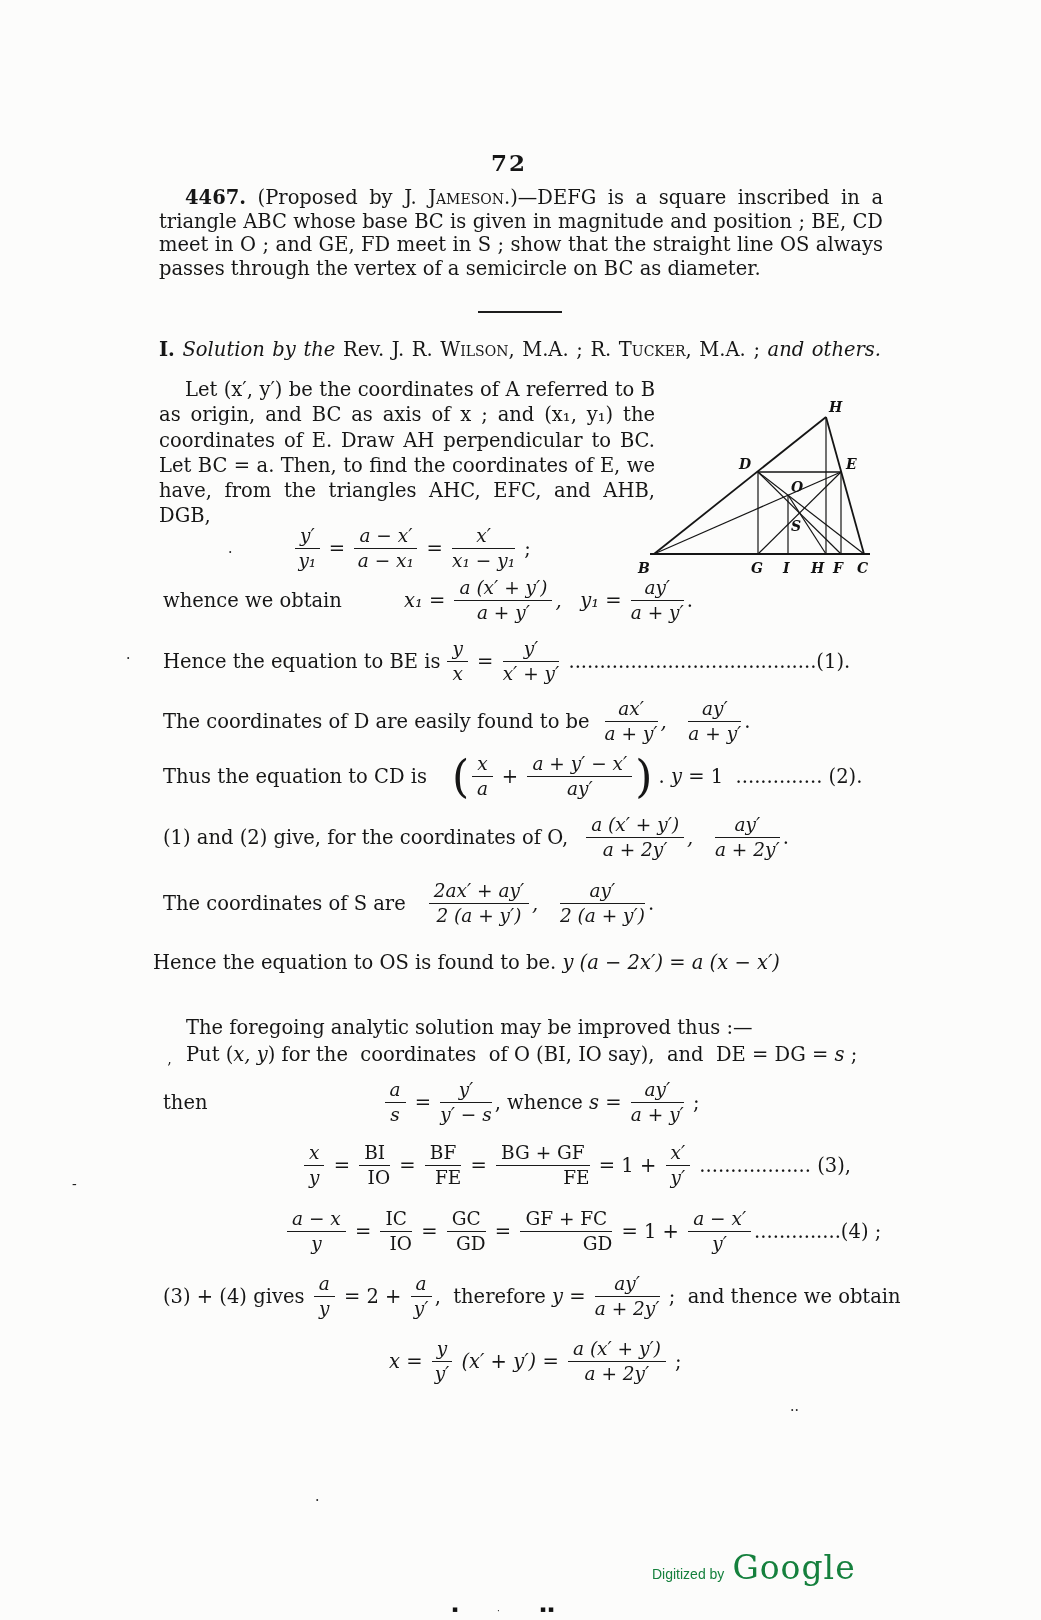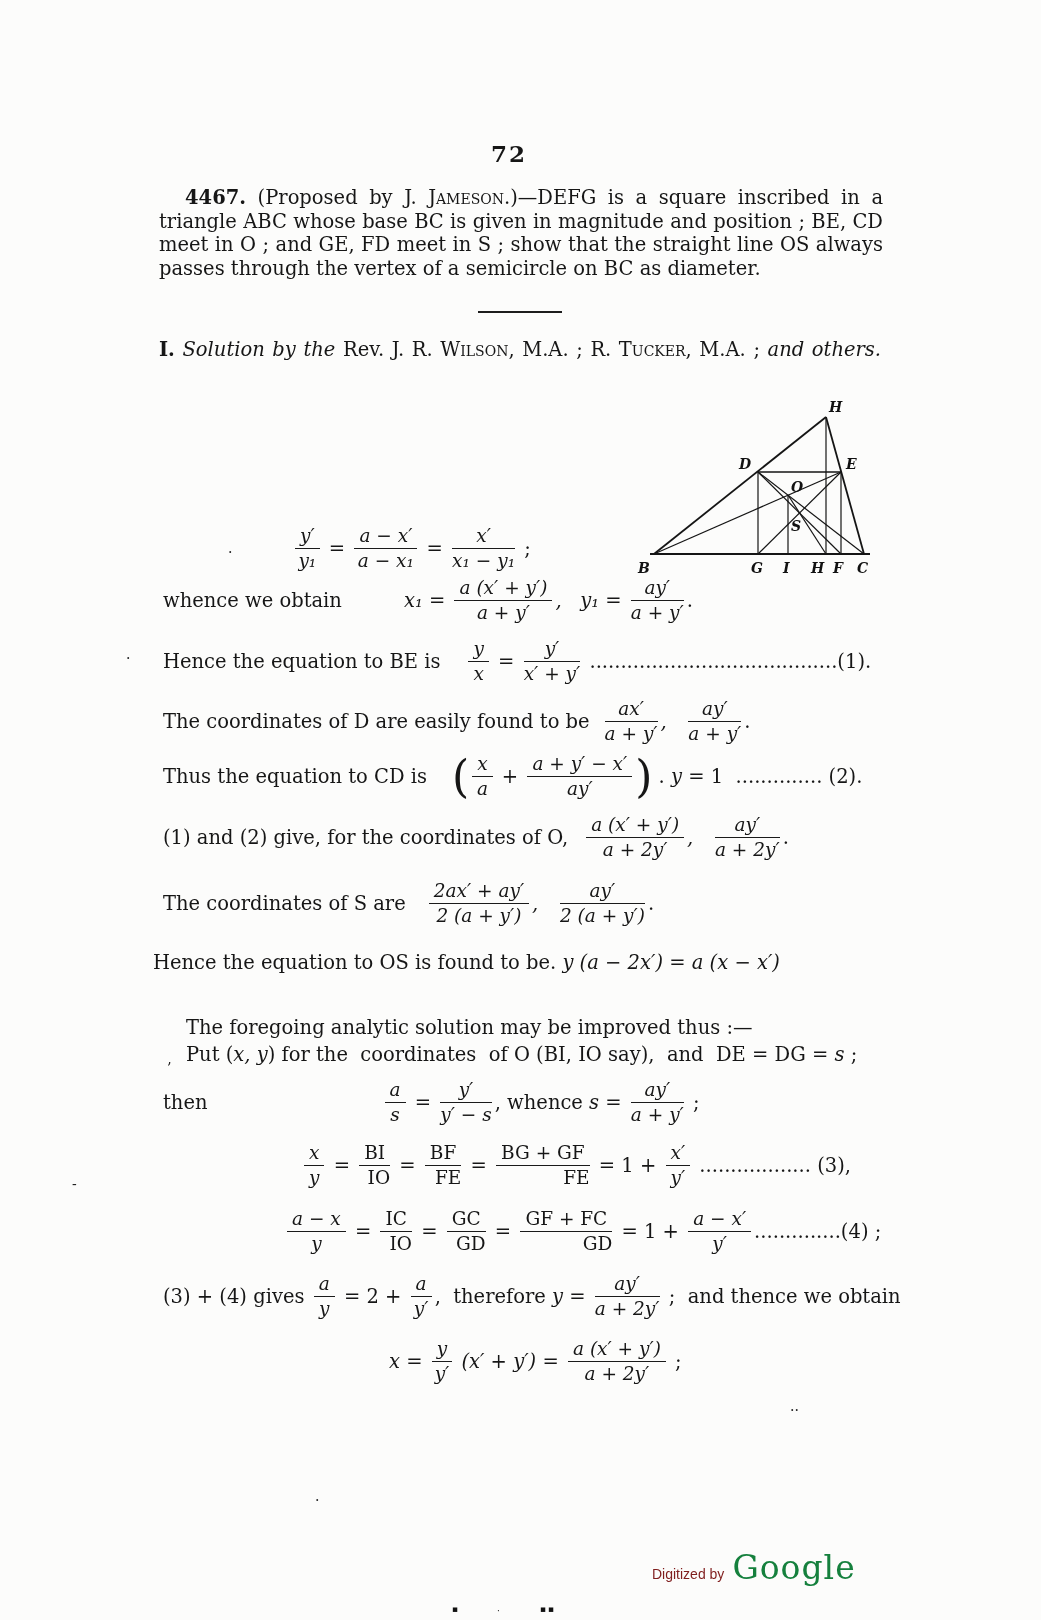--- a/index.html
+++ b/index.html
@@ -21,41 +21,42 @@
         margin:0 3px;font-style:italic;font-size:18.5px;line-height:1.18;}
   .frac.rm{font-style:normal;text-align:right;}
   .frac .num{display:block;border-bottom:1.4px solid #1a1a1a;padding:0 5px 1px;}
   .frac .den{display:block;padding-top:1px;}
   .mi{font-style:italic;}
   .mt{font-style:normal;}
   .big{font-size:44px;font-weight:normal;line-height:0.9;}
   .art{color:#222;font-size:14px;}
   .cutmark{color:#111;font-size:9px;letter-spacing:2px;}
   .wm{display:flex;align-items:baseline;color:#b9b9b9;}
-  .wm .pre{font-family:"Liberation Sans",sans-serif;font-size:14px;margin-right:8px;color:#7f1d1d;}
+  .wm .pre{font-family:"Liberation Sans",sans-serif;font-size:14px;margin-right:8px;color:#15803d;}
   .wm .logo{font-size:33px;letter-spacing:1px;color:#15803d;}
   svg text{font-family:"DejaVu Serif",serif;font-style:italic;font-weight:bold;font-size:14px;fill:#111;}
 </style>
 </head>
 <body>
 
 <div class="page">
 
-  <div class="abs pageno" style="left:491px;top:140px;">72</div>
+  <div class="abs pageno" style="left:491px;top:149px;">72</div>
 
   <p class="abs para" style="left:159px;top:186px;width:724px;margin:0;">
     <span class="bold">4467.</span><span>&nbsp;(Proposed by J. </span><span class="sc">Jameson</span><span>.)—</span><span>DEFG is a square inscribed in a triangle ABC whose base BC is given in magnitude and position ; BE, CD meet in O ; and GE, FD meet in S ; show that the straight line OS always passes through the vertex of a semicircle on BC as diameter.</span>
   </p>
 
   <div class="abs divider" style="left:478px;top:311px;"></div>
 
   <p class="abs byline" style="left:159px;top:338px;margin:0;">
     <span class="bold">I.</span><span class="it"> Solution by the </span><span>Rev. J. R. </span><span class="sc">Wilson</span><span>, M.A. ; </span><span>R. </span><span class="sc">Tucker</span><span>, M.A. ; </span><span class="it">and others.</span>
   </p>
 
+  <p class="abs intro" style="left:159px;top:377px;margin:0;">Let (x′, y′) be the coordinates of A referred to B as origin, and BC as axis of x ; and (x₁, y₁) the coordinates of E.  Draw AH perpendicular to BC.  Let BC = a.  Then, to find the coordinates of E, we have, from the triangles AHC, EFC, and AHB, DGB,</p>
 
   <svg class="abs" style="left:612px;top:372px;" width="300" height="210" viewBox="0 0 300 210">
     <g stroke="#151515" fill="none">
       <line x1="38" y1="182" x2="258" y2="182" stroke-width="2.2"></line>
       <line x1="42" y1="182" x2="214" y2="45" stroke-width="1.8"></line>
       <line x1="214" y1="45" x2="252" y2="182" stroke-width="1.8"></line>
       <line x1="214" y1="45" x2="214" y2="182" stroke-width="1.2"></line>
       <line x1="146" y1="100" x2="229" y2="100" stroke-width="1.6"></line>
       <line x1="146" y1="100" x2="146" y2="182" stroke-width="1.2"></line>
       <line x1="229" y1="100" x2="229" y2="182" stroke-width="1.2"></line>
@@ -80,21 +81,21 @@
   </svg>
 
   <div class="abs eqrow" style="left:292px;top:525px;"><span class="frac"><span class="num">y′</span><span class="den">y₁</span></span><span class="mt">&nbsp;=&nbsp;</span><span class="frac"><span class="num">a − x′</span><span class="den">a − x₁</span></span><span class="mt">&nbsp;=&nbsp;</span><span class="frac"><span class="num">x′</span><span class="den">x₁ − y₁</span></span><span class="mt">&nbsp;;</span></div>
 
   <div class="abs eqrow" style="left:163px;top:577px;">
     <span class="lbl" style="margin-right:62px;">whence we obtain</span>
     <span class="eqrow"><span class="mi">x₁ = </span><span class="frac"><span class="num">a (x′ + y′)</span><span class="den">a + y′</span></span><span class="mi">,&nbsp;&nbsp;&nbsp;y₁ = </span><span class="frac"><span class="num">ay′</span><span class="den">a + y′</span></span><span class="mt">.</span></span>
   </div>
 
   <div class="abs eqrow" style="left:163px;top:638px;">
-    <span class="lbl" style="margin-right:25px;">Hence the equation to BE is</span>
+    <span class="lbl" style="margin-right:4px;">Hence the equation to BE is</span>
     <span class="eqrow"><span class="frac"><span class="num">y</span><span class="den">x</span></span><span class="mt">&nbsp;=&nbsp;</span><span class="frac"><span class="num">y′</span><span class="den">x′ + y′</span></span><span class="mt">&nbsp;........................................(1).</span></span>
   </div>
 
   <div class="abs eqrow" style="left:163px;top:698px;">
     <span class="lbl" style="margin-right:12px;">The coordinates of D are easily found to be</span>
     <span class="eqrow"><span class="frac"><span class="num">ax′</span><span class="den">a + y′</span></span><span class="mi">,&nbsp;&nbsp;&nbsp;</span><span class="frac"><span class="num">ay′</span><span class="den">a + y′</span></span><span class="mt">.</span></span>
   </div>
 
   <div class="abs eqrow" style="left:163px;top:753px;">
     <span class="lbl" style="margin-right:25px;">Thus the equation to CD is</span>

